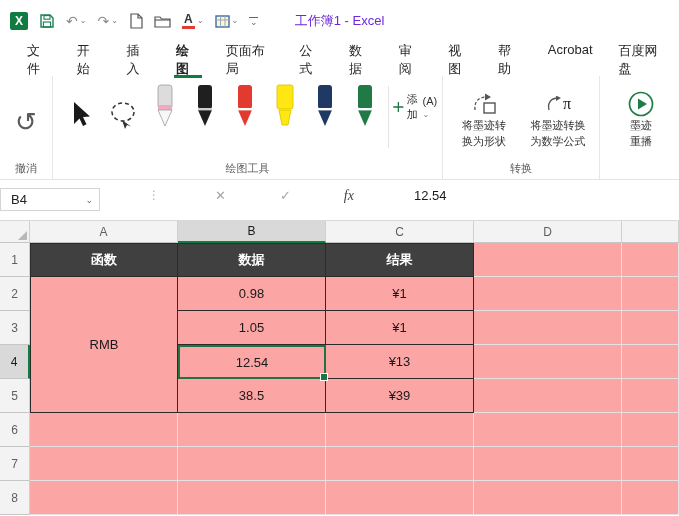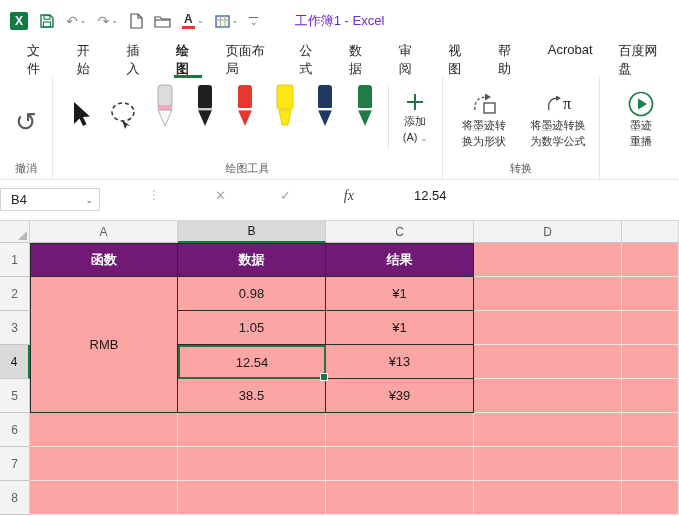--- a/index.html
+++ b/index.html
@@ -39,21 +39,21 @@
     padding:6px 4px 18px; border-right:1px solid #E6E6E6; }
   .rgroup:last-child { border-right:none; }
   .glabel { position:absolute; bottom:3px; left:0; right:0; text-align:center;
     font-size:11px; color:#5c5c5c; white-space:nowrap; }
   .tool { width:44px; height:66px; display:flex; align-items:center; justify-content:center;
     border-radius:4px; }
   .pen-slot { width:40px; height:66px; display:flex; align-items:flex-start; justify-content:center; }
   .vsep { width:1px; height:62px; background:#E4E4E4; margin:4px 3px 0; }
   #undo-group { width:58px; justify-content:center; }
   #big-undo { font-size:26px; color:#5a5a5a; margin-top:14px; }
-  .addbtn { width:46px; display:flex; flex-direction:column; align-items:center;
+  .addbtn { width:46px; display:flex; flex-direction:row; align-items:center;
     font-size:11px; color:#333; padding-top:10px; gap:2px; }
   .bigbtn { width:74px; display:flex; flex-direction:column; align-items:center;
     font-size:11px; color:#333; padding-top:8px; line-height:1.45; }
   .bigbtn .icon { height:28px; display:flex; align-items:center; }
   #replay-group { width:86px; }
   .mathicon { display:flex; align-items:flex-end; }
   .mathicon .pi { font-family:"Liberation Serif",serif; font-size:16px; color:#222; }
 
   
   #formulabar { position:absolute; top:188px; left:0; right:0; height:30px;
@@ -77,21 +77,21 @@
   .hdr.sel-col { background:#D9D9D9; border-bottom:2px solid #107C41; color:#1a1a1a; }
   .hdr.sel-row { background:#D9D9D9; border-right:2px solid #107C41; color:#1a1a1a; }
   .corner { position:relative; }
   .corner::after { content:""; position:absolute; right:2px; bottom:2px;
     border-left:9px solid transparent; border-bottom:9px solid #B8B8B8; }
   .cell { background:#fca5a5; border-right:1px solid #E2E2E2; border-bottom:1px solid #E2E2E2;
     display:flex; align-items:center; justify-content:center; color:#1a1a1a; }
   .tb { border-right:1px solid #2b2b2b; border-bottom:1px solid #2b2b2b; }
   .tb-left { border-left:1px solid #2b2b2b; }
   .tb-top { border-top:1px solid #2b2b2b; }
-  .green { background:#701a75; color:#fff; font-weight:600; }
+  .green { background:#404040; color:#fff; font-weight:600; }
   .merged { grid-row:3 / span 4; grid-column:2;text-align:right; }
   .sel-cell { position:relative; z-index:2; border:2px solid #217346 !important; }
   .sel-cell::after { content:""; position:absolute; right:-4px; bottom:-4px; width:6px;
     height:6px; background:#217346; border:1px solid #fff; }
 </style>
 </head>
 <body>
 
 <div id="titlebar">
   <div class="qat">

